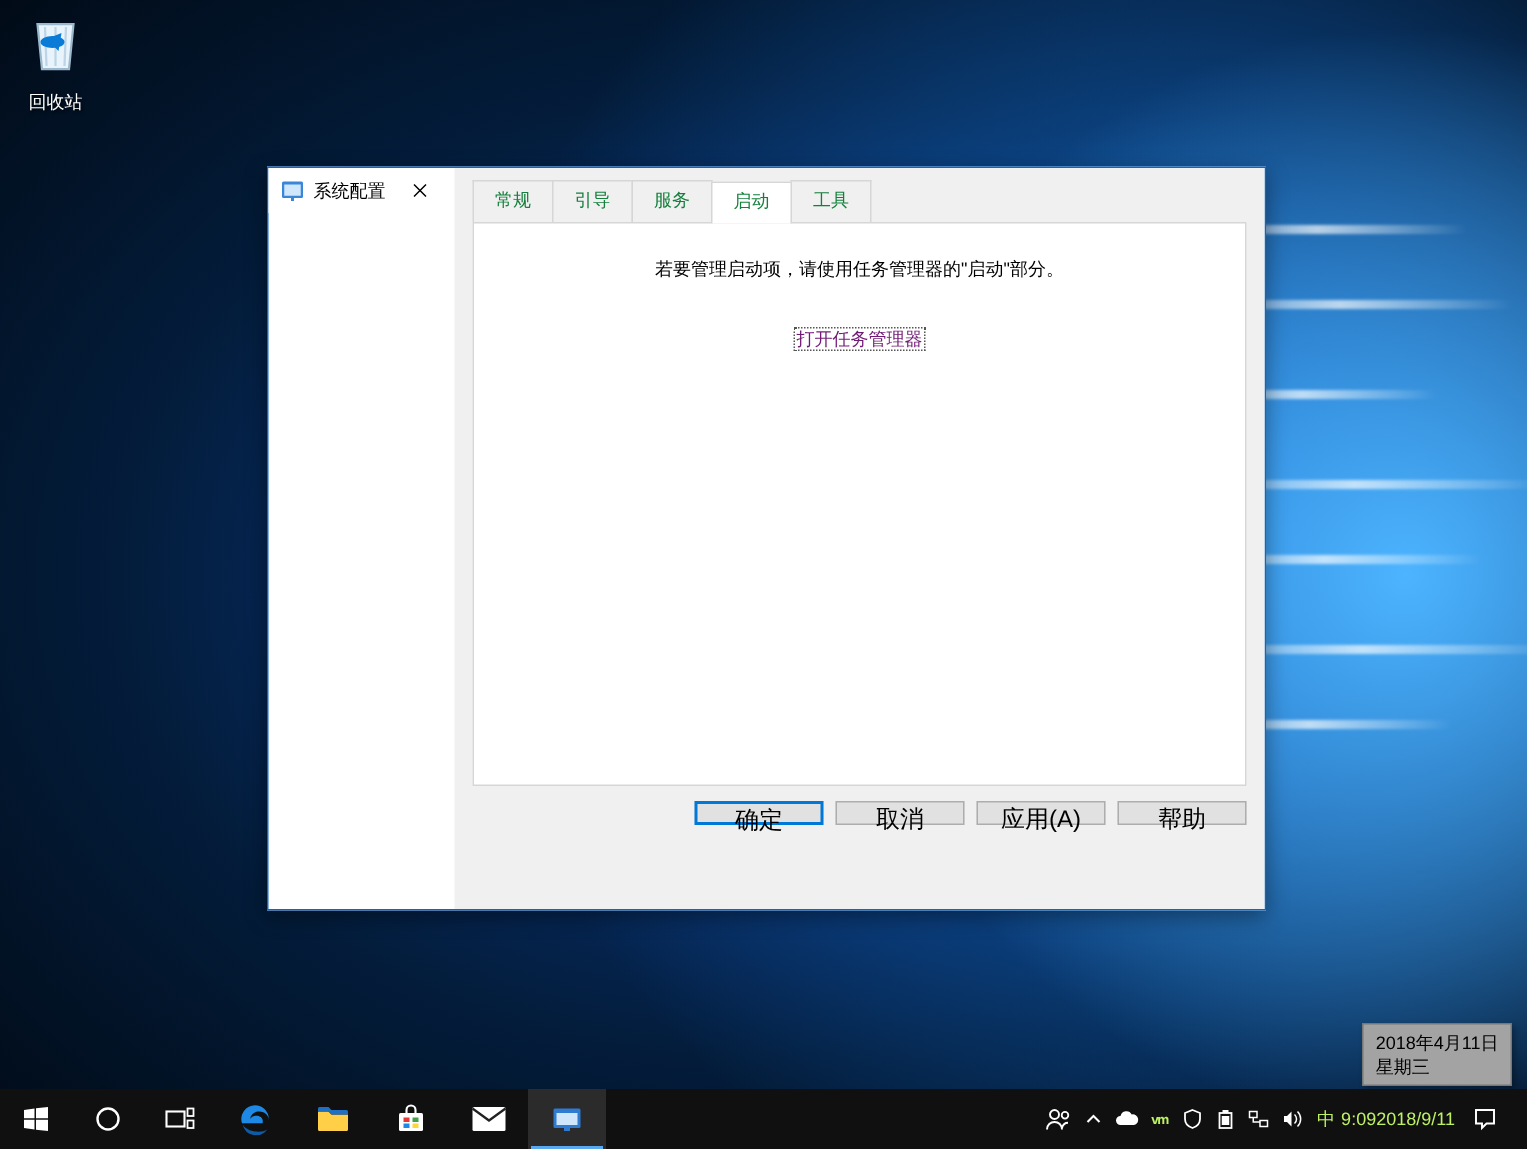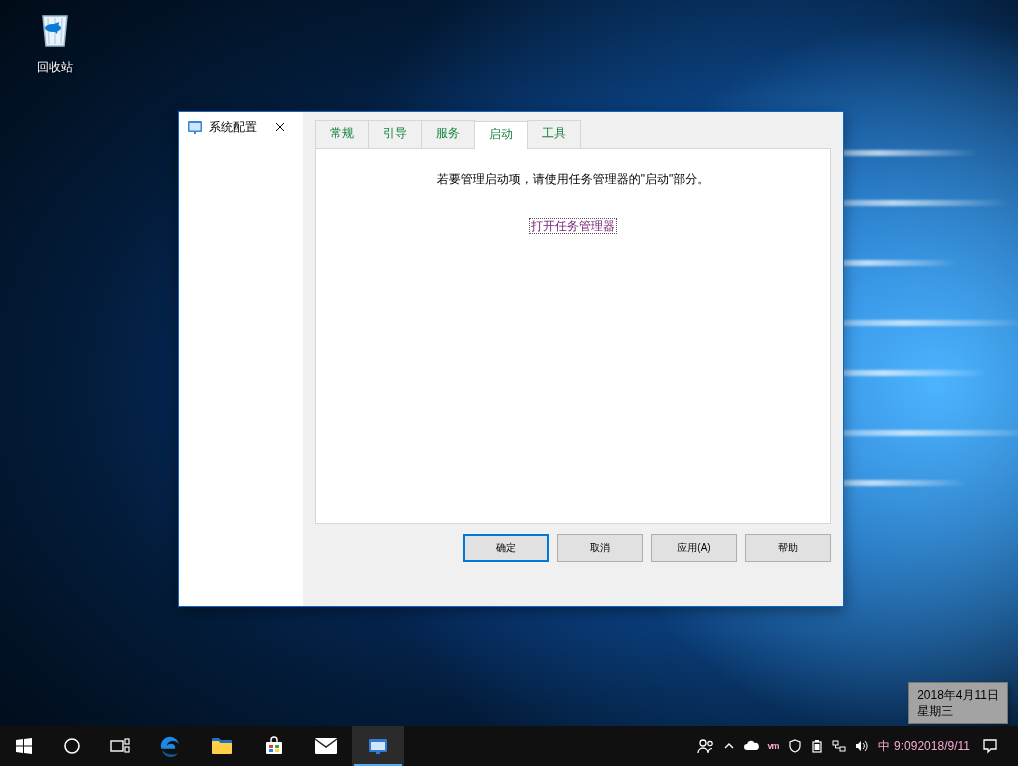--- a/index.html
+++ b/index.html
@@ -39,25 +39,26 @@
     left: 60px;
     height: 6px;
     background: linear-gradient(90deg, rgba(255,255,255,0) 0%, rgba(255,255,255,0.85) 50%, rgba(255,255,255,0) 100%);
     filter: blur(1px);
   }
 
   
   .desktop-icon {
     position: absolute;
     top: 4px;
-    left: 20px;
+    left: 2px;
     width: 70px;
     text-align: center;
     color: #fff;
     font-size: 12px;
+    font-family: Liberation Serif, serif;
   }
   .desktop-icon .bin {
     display: inline-block;
     width: 48px; height: 48px;
     position: relative;
   }
   .desktop-icon .bin svg { width: 48px; height: 48px; }
   .desktop-icon .label {
     margin-top: 4px;
     text-shadow: 1px 1px 2px rgba(0,0,0,.8);
@@ -144,24 +145,24 @@
   }
 
   .dlg-buttons {
     display: flex;
     justify-content: flex-end;
     gap: 8px;
     margin-top: 10px;
   }
   .dlg-buttons button {
     width: 86px;
-    height: 28px;
+    height: 16px;
     background: #e1e1e1;
     border: 1px solid #adadad;
-    font-size: 10px;
+    font-size: 16px;
     font-family: inherit;
   }
   .dlg-buttons button.primary {
     border: 2px solid #0078d7;
     background: #e1e1e1;
   }
 
   
   .date-tip {
     position:absolute;
@@ -177,21 +178,21 @@
   }
 
   
   .taskbar {
     position: absolute;
     left: 0; right: 0; bottom: 0;
     height: 40px;
     background: #101010;
     display: flex;
     align-items: stretch;
-    color: #f9a8d4;
+    color: #bef264;
   }
   .tb-left { display:flex; align-items:stretch; }
   .tb-btn {
     width: 48px;
     display: flex;
     align-items: center;
     justify-content: center;
     position: relative;
   }
   .tb-btn.wide { width: 52px; }

